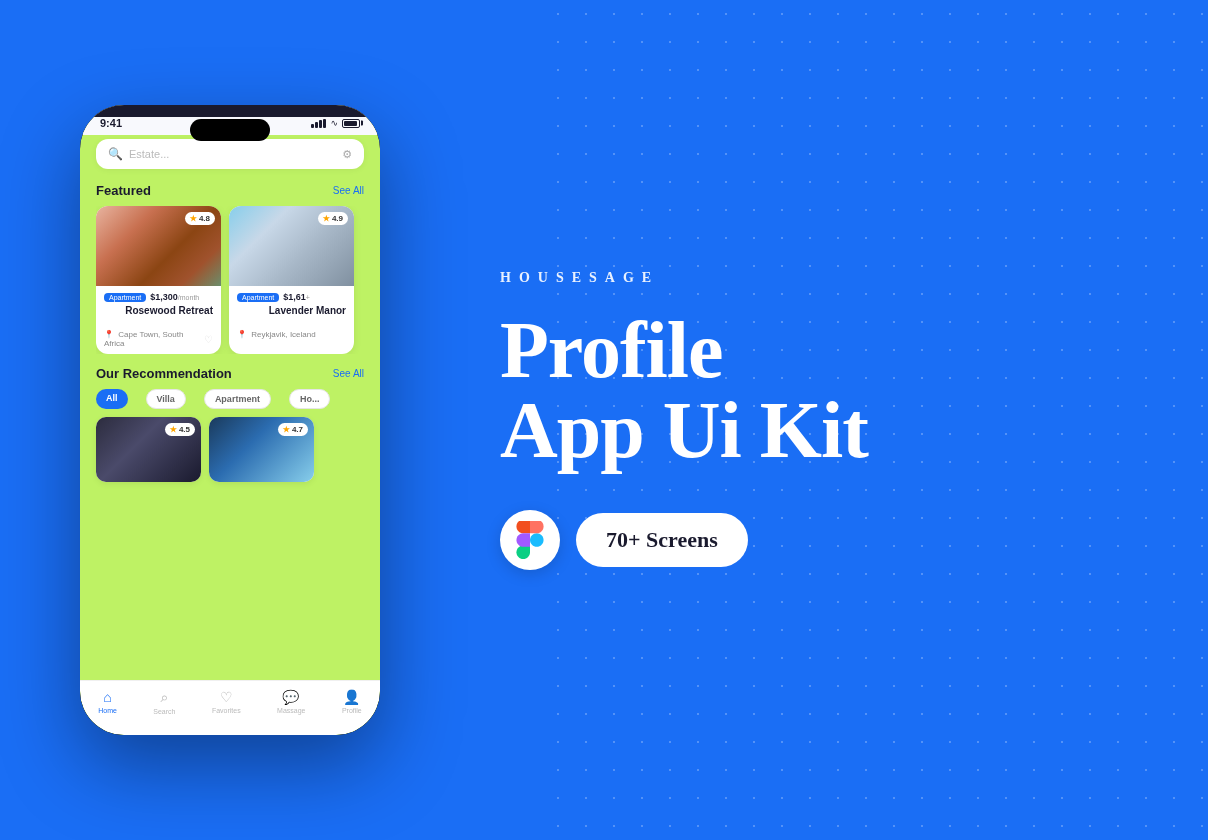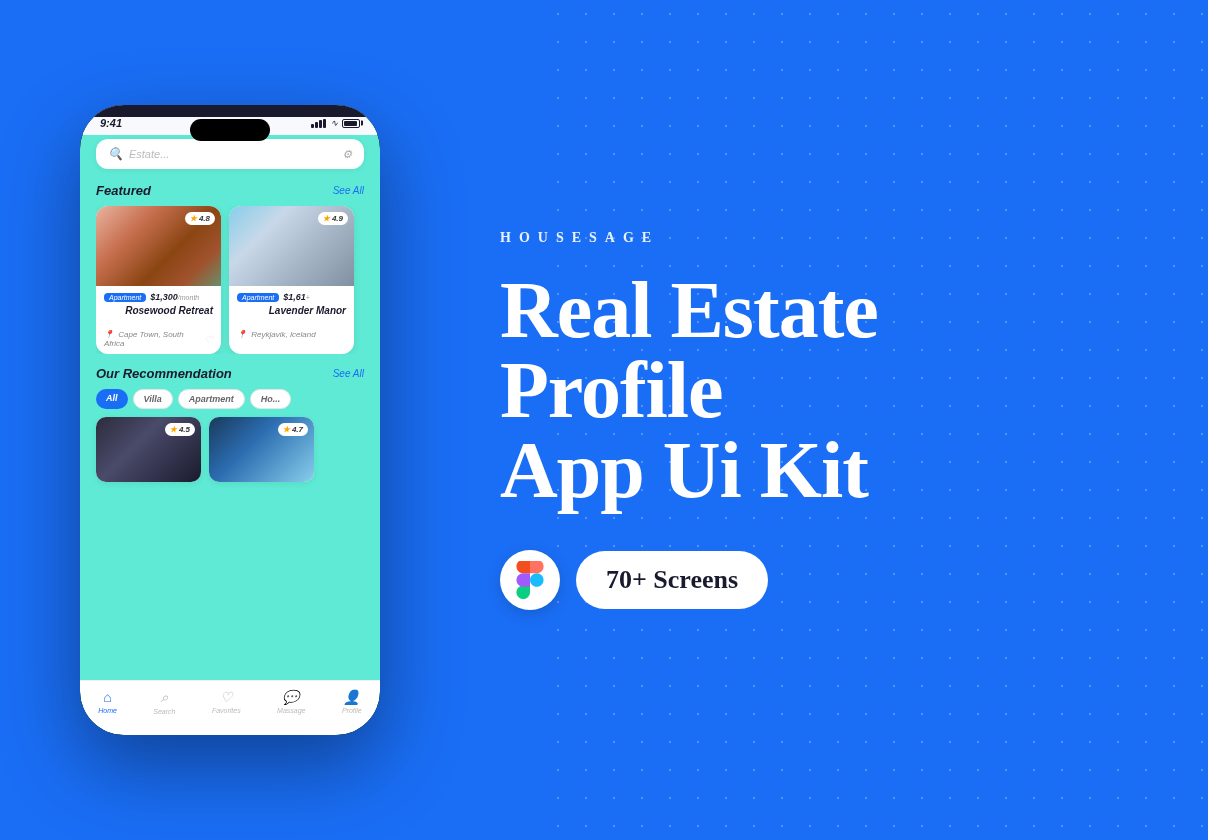--- a/index.html
+++ b/index.html
@@ -65,24 +65,23 @@
       height: 22px;
       background: #000;
       border-radius: 12px;
       z-index: 20;
     }
 
     
     .phone-screen {
       position: absolute;
       top: 0; left: 0; right: 0; bottom: 0;
-      background: #5eead4;
+      background: #bef264;
       border-radius: 44px;
       overflow: hidden;
-      font-style: italic;
     }
 
     
     .status-bar {
       display: flex;
       justify-content: space-between;
       align-items: center;
       padding: 12px 20px 6px;
       background: #f8f9fd;
       position: relative;
@@ -351,21 +350,21 @@
       font-size: 10px;
       color: #ddd;
     }
 
     
     .rec-section {
       margin-bottom: 8px;
     }
     .filter-tabs {
       display: flex;
-      gap: 5px;
+      gap: 18px;
       margin-bottom: 8px;
     }
     .filter-tab {
       padding: 4px 10px;
       border-radius: 20px;
       font-size: 9px;
       font-weight: 600;
     }
     .filter-tab.active {
       background: #1a6ef5;
@@ -489,21 +488,21 @@
     }
 
     .screens-badge {
       background: #fff;
       border-radius: 50px;
       padding: 14px 30px;
       display: flex;
       align-items: center;
     }
     .screens-text {
-      font-size: 26px;
+      font-size: 22px;
       font-weight: 800;
       color: #1a1a2e;
     }
   </style>
 </head>
 <body>
 
 <div class="dot-pattern"></div>
 
 <div class="left-side">
@@ -652,21 +651,20 @@
       </div>
 
     </div>
   </div>
 </div>
 
 <div class="right-side">
   <div class="brand-name">HOUSESAGE</div>
 
   <div class="hero-title">
-    <div>Real Estate</div>
     <div>Profile</div>
     <div>App Ui Kit</div>
   </div>
 
   <div class="cta-row">
     <div class="figma-badge">
 
       <svg class="figma-logo" viewBox="0 0 38 56" fill="none" xmlns="http://www.w3.org/2000/svg">
         <path d="M19 28C19 22.48 23.48 18 29 18C34.52 18 39 22.48 39 28C39 33.52 34.52 38 29 38C23.48 38 19 33.52 19 28Z" fill="#1ABCFE"></path>
         <path d="M-1 46C-1 40.48 3.48 36 9 36H19V46C19 51.52 14.52 56 9 56C3.48 56 -1 51.52 -1 46Z" fill="#0ACF83"></path>

